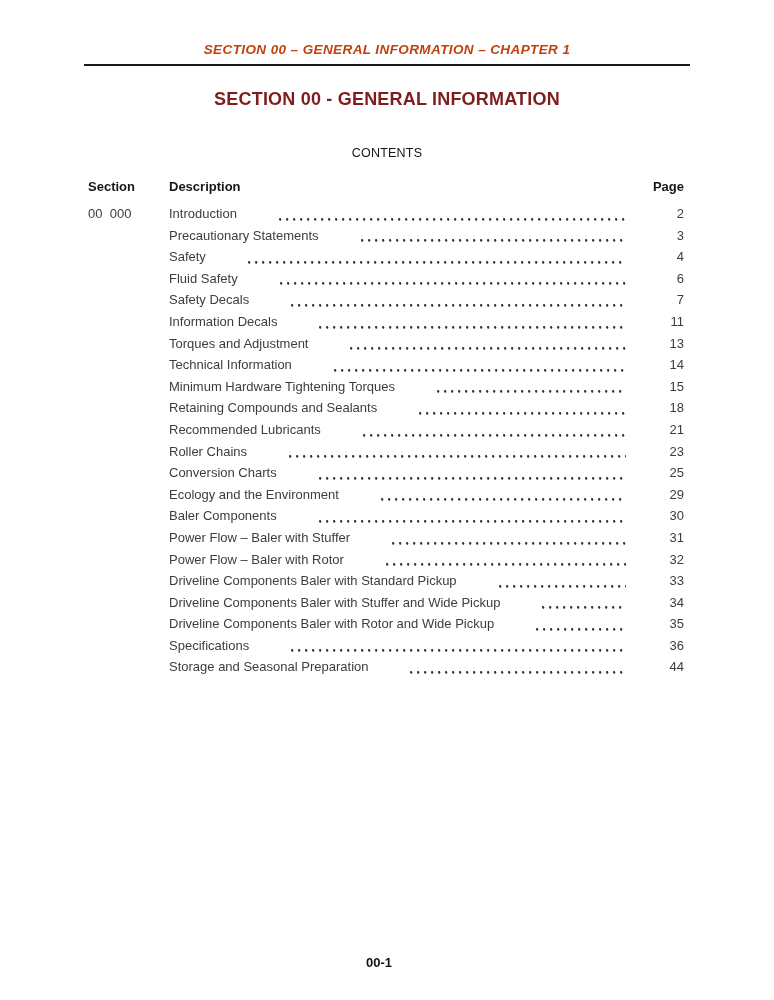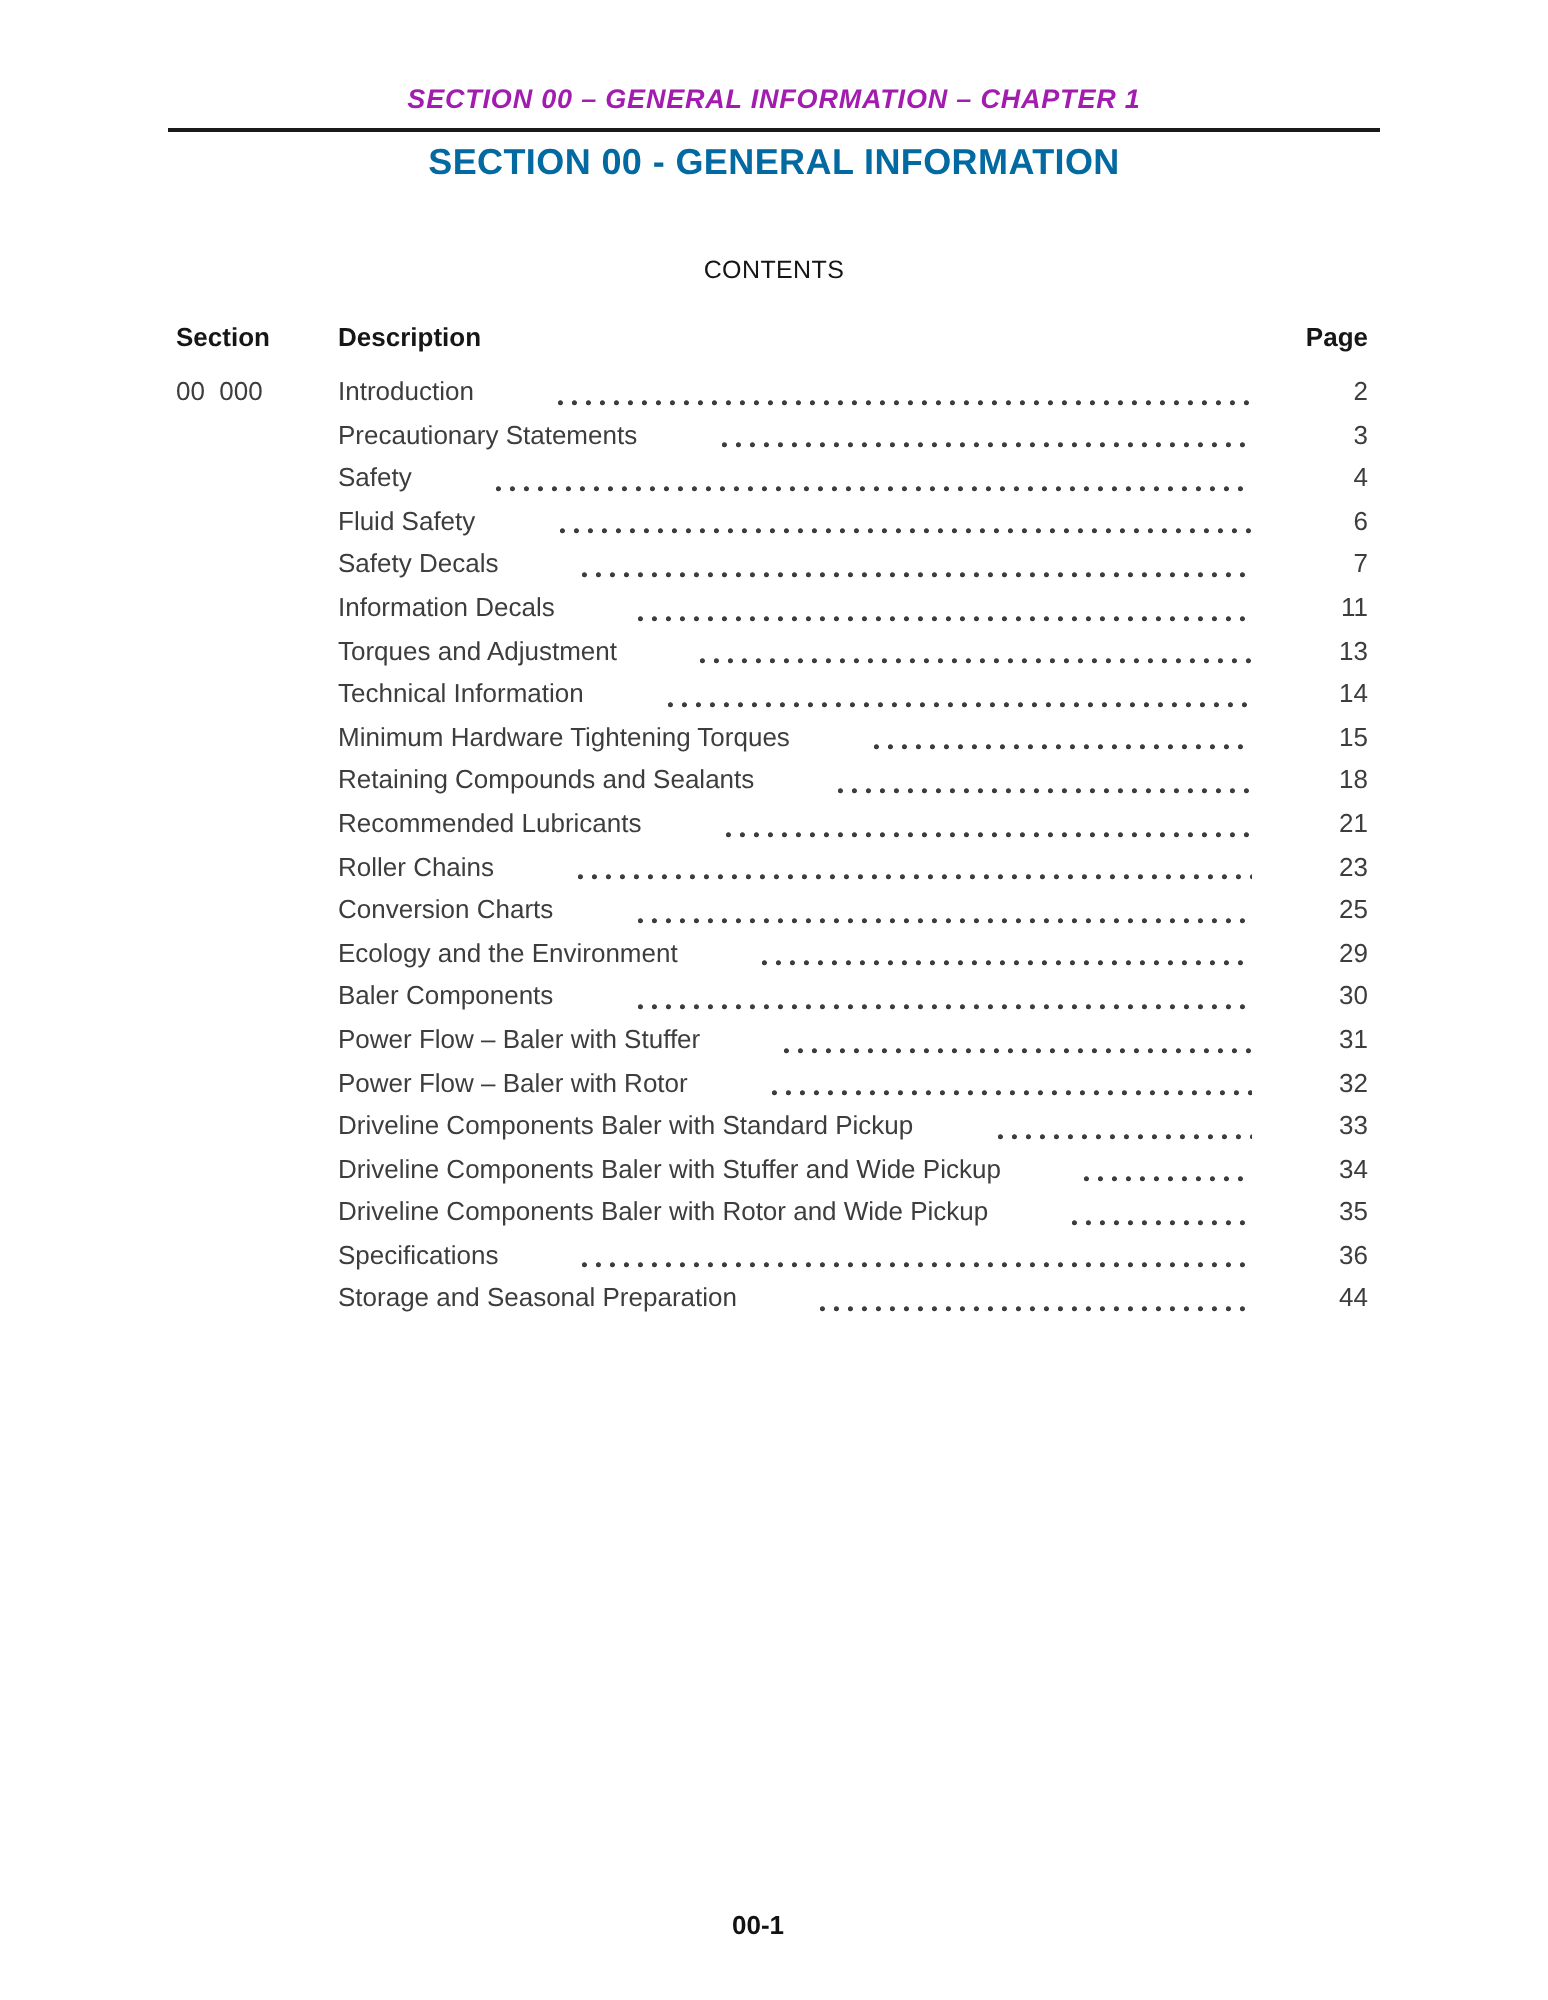--- a/index.html
+++ b/index.html
@@ -16,35 +16,35 @@
     background: #ffffff;
     padding: 43px 84px 0 84px;
   }
   .running-header {
     text-align: center;
     font-size: 13.5px;
     font-weight: bold;
     font-style: italic;
     letter-spacing: 0.4px;
     line-height: 14px;
-    color: #a21caf;
+    color: #c2410c;
   }
   .header-rule {
     margin-top: 7px;
     border: 0;
     border-top: 2px solid #1a1a1a;
   }
   .section-title {
-    margin-top: 6px;
+    margin-top: 24px;
     text-align: center;
     font-size: 18px;
     font-weight: bold;
     letter-spacing: 0.2px;
     line-height: 19px;
-    color: #0369a1;
+    color: #7f1d1d;
   }
   .chapter-title {
     margin-top: 37px;
     text-align: center;
     font-size: 17px;
     font-weight: bold;
     line-height: 18px;
     color: #121212;
   }
   .contents-label {

